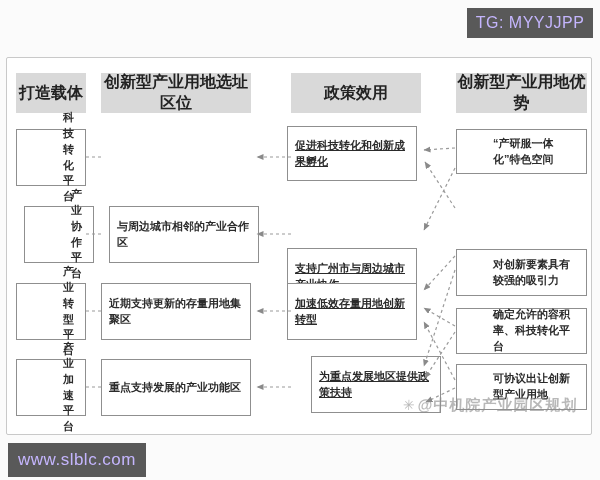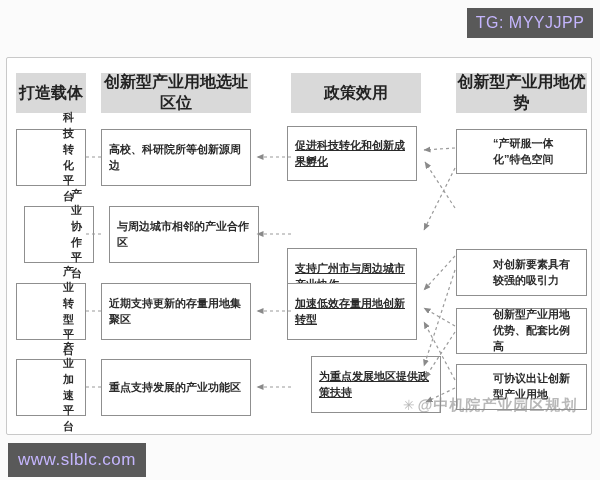--- a/index.html
+++ b/index.html
@@ -60,33 +60,32 @@
   <div id="hdr-0" class="hdr">打造载体</div>
   <div id="hdr-1" class="hdr">创新型产业用地选址区位</div>
   <div id="hdr-2" class="hdr">政策效用</div>
   <div id="hdr-3" class="hdr">创新型产业用地优势</div>
 
   <div class="box c1 r1">科技转化平台</div>
   <div class="box c1 r2">产业协作平台</div>
   <div class="box c1 r3">产业转型平台</div>
   <div class="box c1 r4">产业加速平台</div>
 
-  <div class="box c2 r1">高校、科研院所等创新源周边</div>
   <div class="box c2 r2">与周边城市相邻的产业合作区</div>
   <div class="box c2 r3">近期支持更新的存量用地集聚区</div>
   <div class="box c2 r4">重点支持发展的产业功能区</div>
 
   <div id="p3-0" class="box c3">促进科技转化和创新成果孵化</div>
   <div id="p3-1" class="box c3">支持广州市与周边城市产业协作</div>
   <div id="p3-2" class="box c3">加速低效存量用地创新转型</div>
   <div id="p3-3" class="box c3">为重点发展地区提供政策扶持</div>
 
   <div id="a4-0" class="box c4">“产研服一体化”特色空间</div>
   <div id="a4-2" class="box c4">对创新要素具有较强的吸引力</div>
-  <div id="a4-3" class="box c4">创新型产业用地优势、配套比例高</div>
+  <div id="a4-3" class="box c4">确定允许的容积率、科技转化平台</div>
   <div id="a4-4" class="box c4">可协议出让创新型产业用地</div>
 
   <svg id="arrows" viewBox="0 0 584 376" xmlns="http://www.w3.org/2000/svg">
     <defs>
       <marker id="ah" markerWidth="8" markerHeight="8" refX="6.5" refY="3" orient="auto" markerUnits="userSpaceOnUse">
         <path d="M0,0 L7,3 L0,6 Z" fill="#8a8a8a"></path>
       </marker>
     </defs>
     <g stroke="#9a9a9a" stroke-width="1.2" stroke-dasharray="3,3" fill="none">
 

